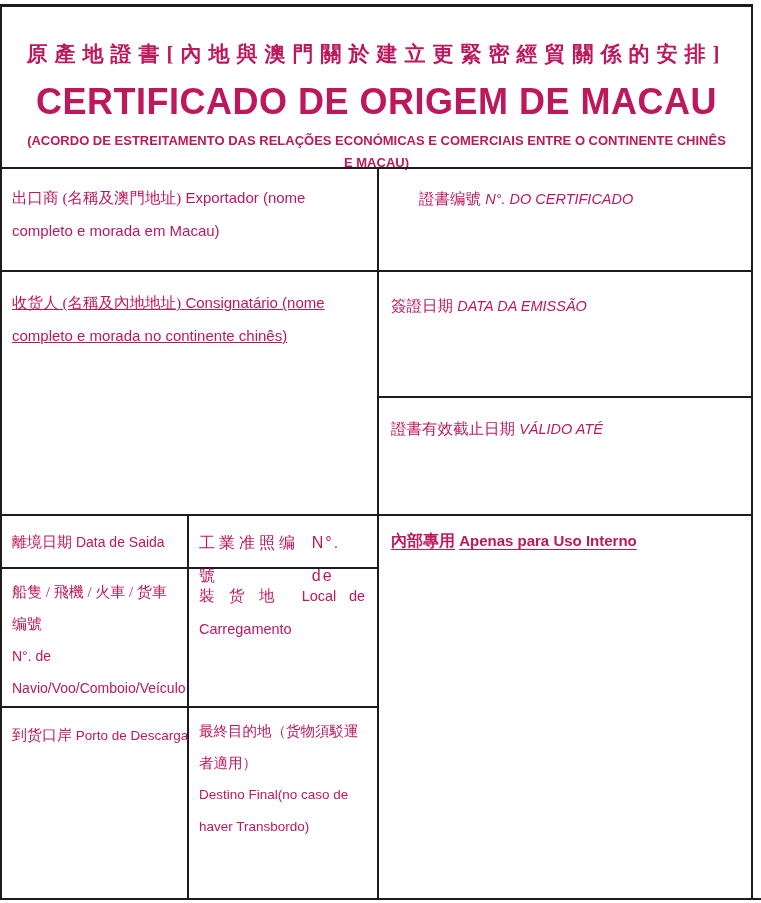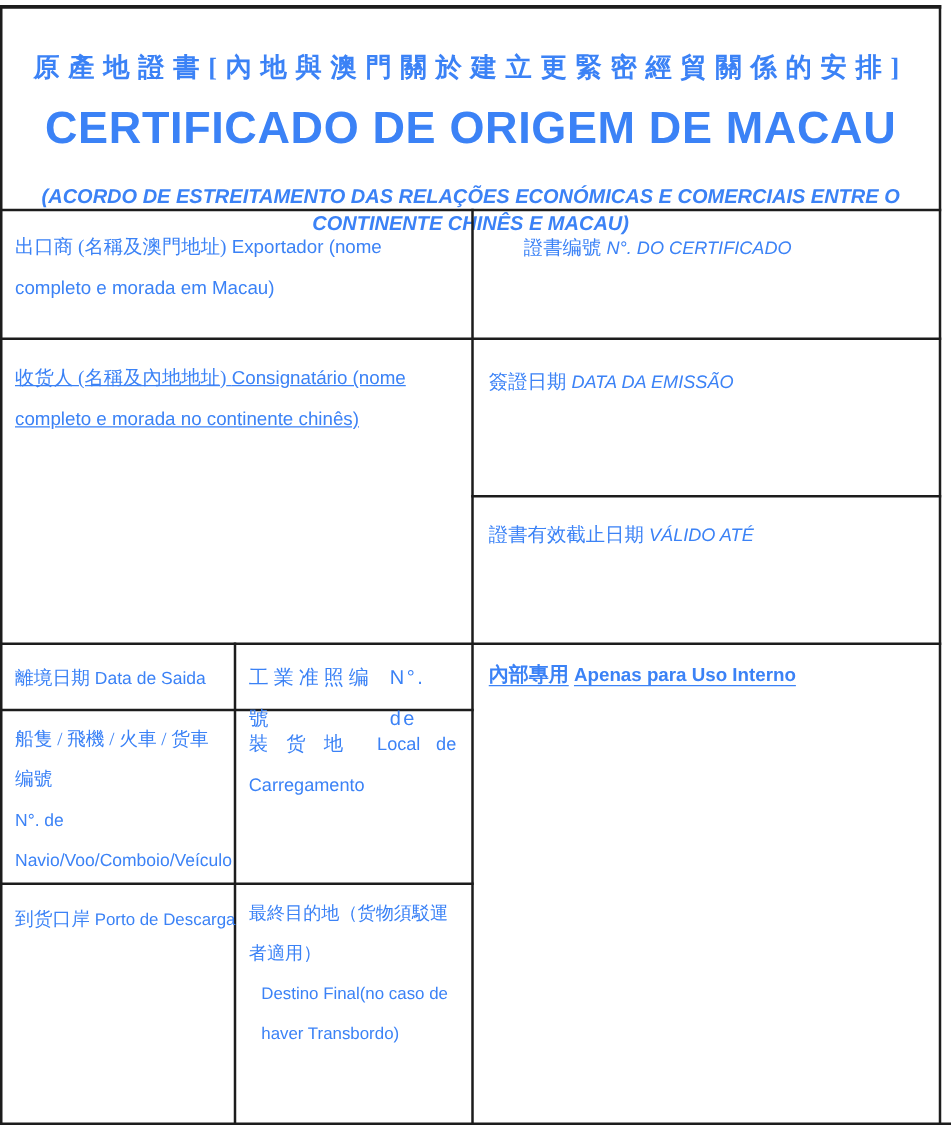--- a/index.html
+++ b/index.html
@@ -1,38 +1,38 @@
 <!DOCTYPE html>
 <html><head>
 <meta charset="utf-8">
 <style>
   html,body{margin:0;padding:0;background:#ffffff;}
   #page{
     position:relative;width:761px;height:903px;overflow:hidden;
-    background:#ffffff;color:#3b82f6;
+    background:#ffffff;color:#be185d;
     font-family:"Liberation Sans",sans-serif;
   }
   .line{position:absolute;background:#1c1c1c;}
   .cell{position:absolute;box-sizing:border-box;}
   .zh{font-family:"Liberation Serif","DejaVu Serif",serif;}
   .pt{font-family:"Liberation Sans","DejaVu Sans",sans-serif;}
   .ital{font-style:italic;}
   
   #title-block{position:absolute;left:0;top:4px;width:753px;text-align:center;}
   #title-zh{
     margin-top:36px;font-size:21px;font-weight:700;letter-spacing:7px;
     font-family:"Liberation Serif","DejaVu Serif",serif;white-space:nowrap;
   }
   #title-pt{
     margin-top:13px;font-size:36px;font-weight:700;letter-spacing:0.5px;
     font-family:"Liberation Sans","DejaVu Sans",sans-serif;
   }
   #subtitle-pt{
-    margin:24px auto 0 auto;max-width:706px;font-size:16px;font-weight:700;
-    line-height:22px;font-family:"Liberation Sans","DejaVu Sans",sans-serif;font-style:italic;
+    margin:7px auto 0 auto;max-width:706px;font-size:13px;font-weight:700;
+    line-height:22px;font-family:"Liberation Sans","DejaVu Sans",sans-serif;
   }
   .label{font-size:15px;line-height:33px;margin:0;}
   .label .zh{font-size:15.5px;}
   .cap-ital{font-size:14.5px;}
   .jline{display:flex;justify-content:space-between;align-items:baseline;margin:0;line-height:33px;}
   .justify{text-align:justify;margin:0;line-height:33px;}
   .u-bold{font-weight:700;text-decoration:underline;text-underline-offset:3px;}
   .nowrap{white-space:nowrap;}
 </style>
 </head>
@@ -111,16 +111,16 @@
       <span class="pt">Local de Carregamento</span></p>
   </div>
 
   <div class="cell" style="left:2px;top:708px;width:183px;height:190px;padding:11px 2px 0 10px;">
     <p class="label nowrap" style="font-size:13.5px;"><span class="zh" style="font-size:15px;">到货口岸</span>
       <span class="pt">Porto de Descarga</span></p>
   </div>
 
   <div class="cell" style="left:189px;top:708px;width:186px;height:190px;padding:7px 6px 0 10px;">
     <p class="label" style="line-height:32px;"><span class="zh" style="font-size:14.5px;">最終目的地（货物須駁運者適用）</span></p>
-    <p class="label" style="line-height:32px;font-size:13.5px;margin-left:10px;"><span class="pt">Destino Final(no caso de haver Transbordo)</span></p>
+    <p class="label" style="line-height:32px;font-size:13.5px;"><span class="pt">Destino Final(no caso de haver Transbordo)</span></p>
   </div>
 
 </div>
 
 </body></html>

